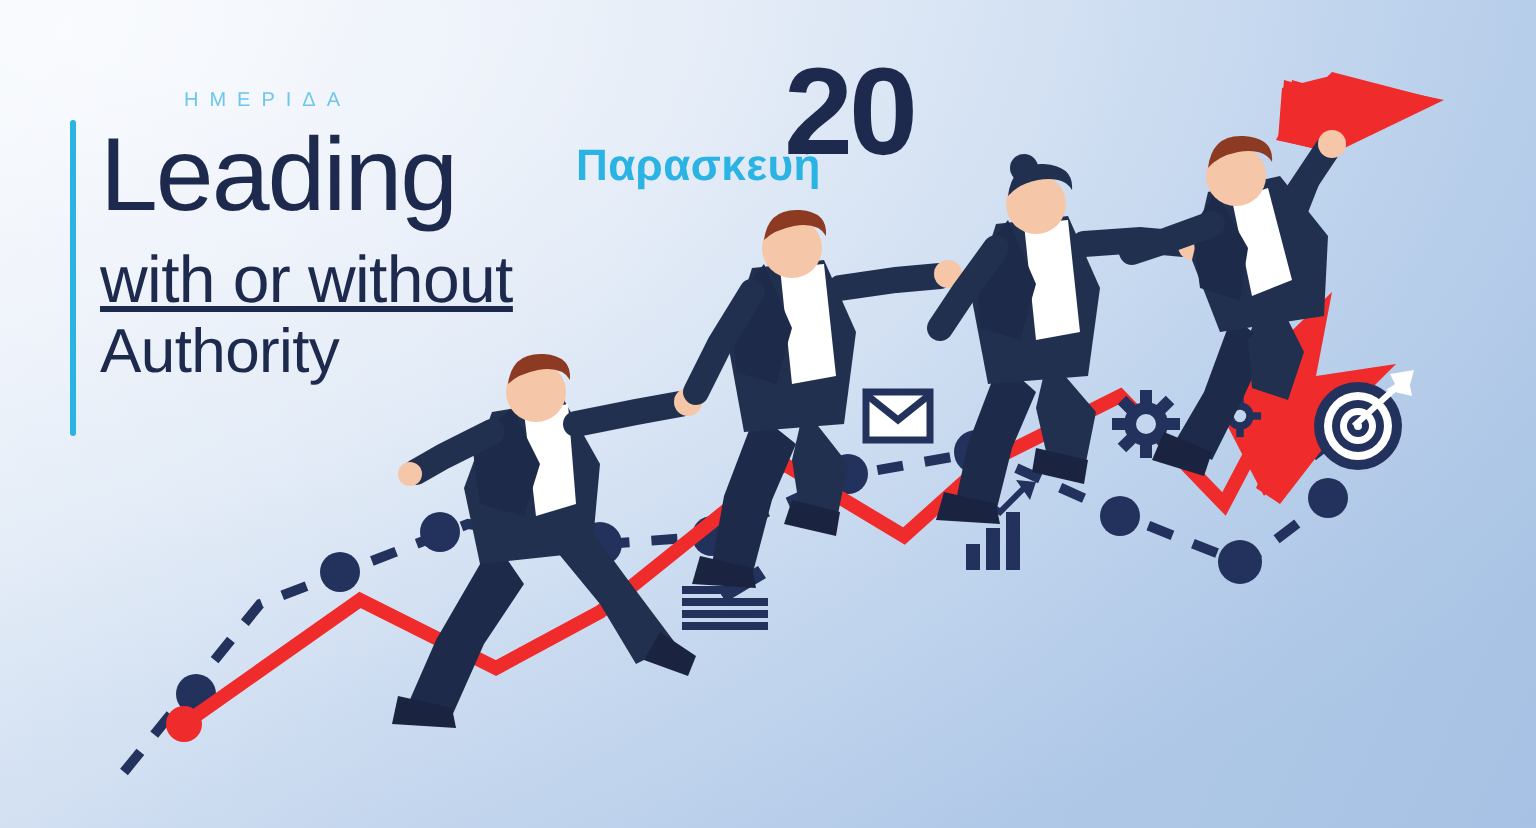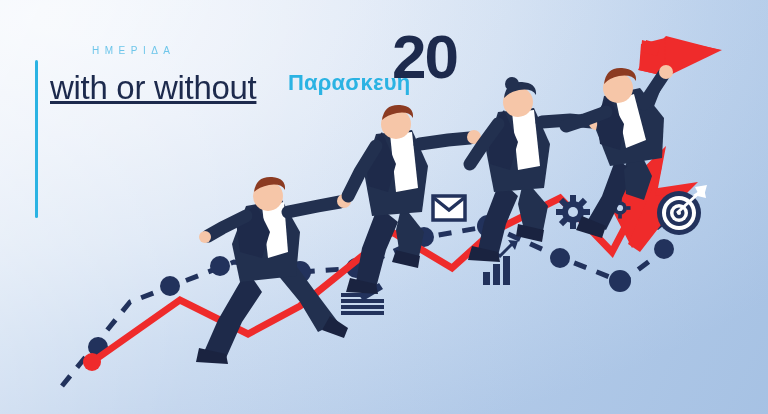--- a/index.html
+++ b/index.html
@@ -249,21 +249,23 @@
       </g>
 
     </g>
   </svg>
 
   <div class="accent-bar"></div>
 
   <div class="kicker">ΗΜΕΡΙΔΑ</div>
 
   <div class="title">
+    <span class="title-l1">Leading</span>
     <span class="title-l2">with or without</span>
+    <span class="title-l3">Authority</span>
   </div>
 
   <div class="datewrap">
     <span class="day-name">Παρασκευή</span>
     <span class="day-num">20</span>
   </div>
 
   <div class="footer">
 
     

